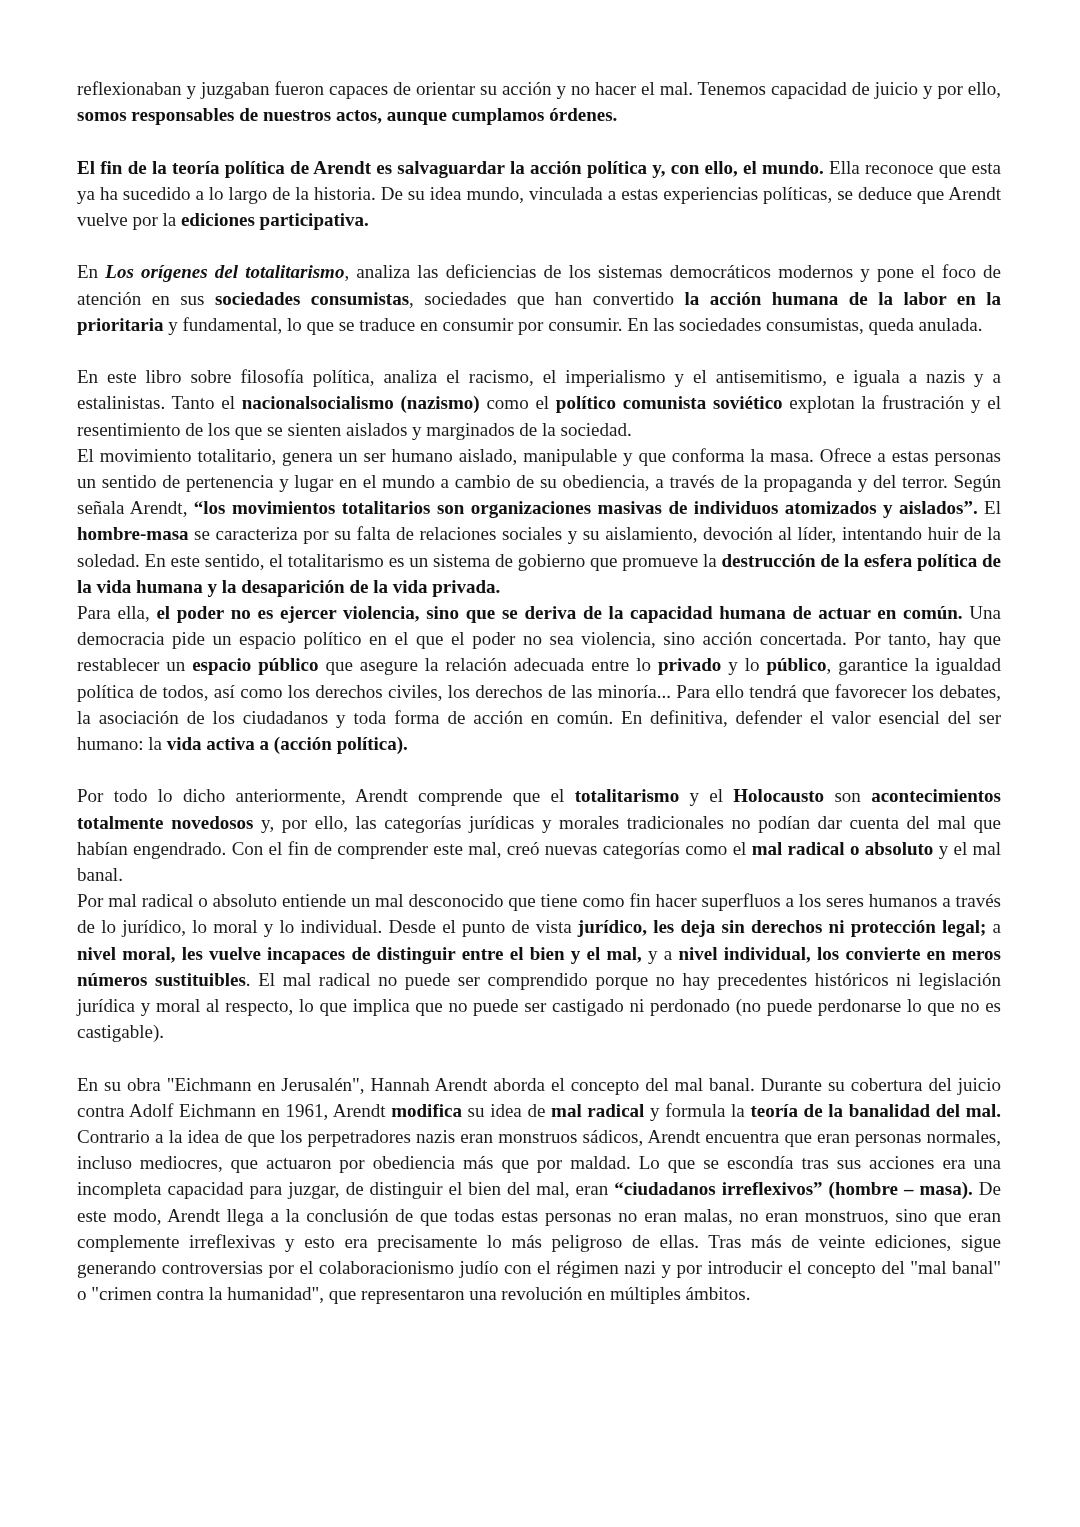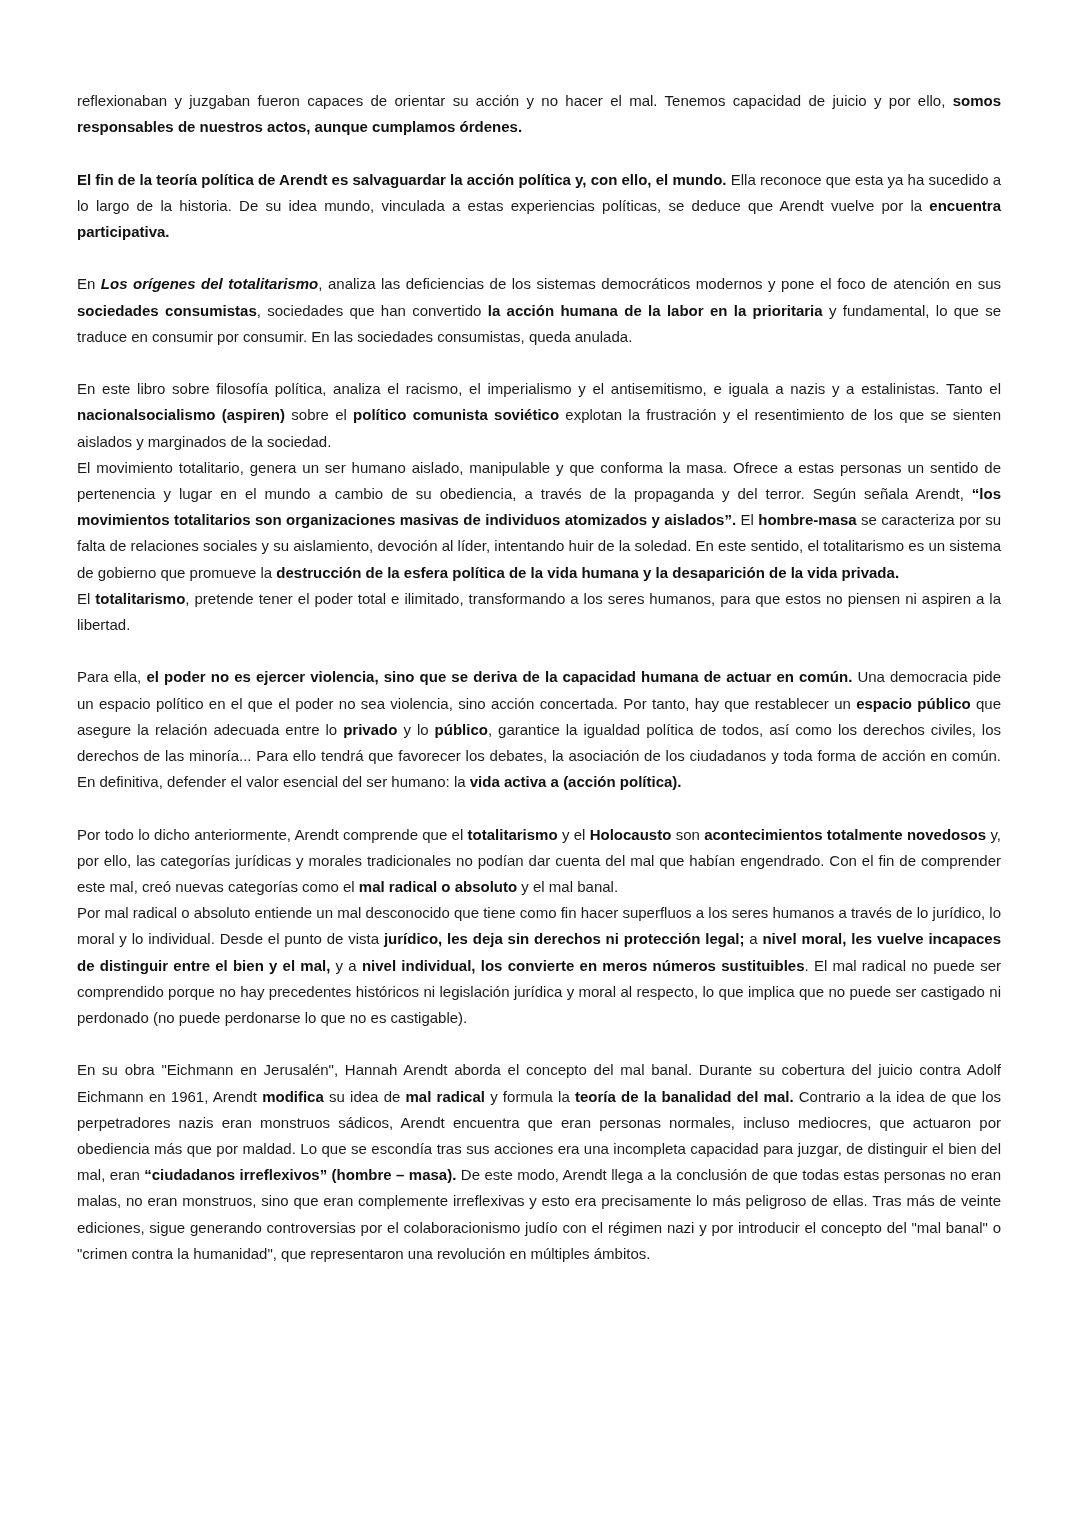--- a/index.html
+++ b/index.html
@@ -1,39 +1,38 @@
 <!DOCTYPE html>
 <html><head>
 <meta charset="utf-8">
 <style>
   html, body { margin: 0; padding: 0; background: #ffffff; }
   body { width: 1080px; height: 1527px; overflow: hidden; position: relative; }
   .page {
     position: absolute;
     left: 77px;
-    top: 88px;
+    top: 76px;
     width: 924px;
-    font-family: Liberation Sans, sans-serif;
-    font-size: 15px;
+    font-family: Liberation Serif, serif;
+    font-size: 19px;
     line-height: 26.2px;
     color: #1a1a1a;
     text-align: justify;
   }
   .para { margin: 0 0 26.2px 0; }
   .para.tight { margin-bottom: 0; }
   b { font-weight: bold; color: #111; }
   i { font-style: italic; }
 </style>
 </head>
 <body>
 
 <div class="page" id="doc">
     <p class="para"><span>reflexionaban y juzgaban fueron capaces de orientar su acción y no hacer el mal. Tenemos capacidad de juicio y por ello, </span><b>somos responsables de nuestros actos, aunque cumplamos órdenes.</b></p>
-    <p class="para"><b>El fin de la teoría política de Arendt es salvaguardar la acción política y, con ello, el mundo.</b><span> Ella reconoce que esta ya ha sucedido a lo largo de la historia. De su idea mundo, vinculada a estas experiencias políticas, se deduce que Arendt vuelve por la </span><b>encuentra participativa.</b></p>
+    <p class="para"><b>El fin de la teoría política de Arendt es salvaguardar la acción política y, con ello, el mundo.</b><span> Ella reconoce que esta ya ha sucedido a lo largo de la historia. De su idea mundo, vinculada a estas experiencias políticas, se deduce que Arendt vuelve por la </span><b>ediciones participativa.</b></p>
     <p class="para"><span>En </span><b><i>Los orígenes del totalitarismo</i></b><span>, analiza las deficiencias de los sistemas democráticos modernos y pone el foco de atención en sus </span><b>sociedades consumistas</b><span>, sociedades que han convertido </span><b>la acción humana de la labor en la prioritaria</b><span> y fundamental, lo que se traduce en consumir por consumir. En las sociedades consumistas, queda anulada.</span></p>
-    <p class="para tight"><span>En este libro sobre filosofía política, analiza el racismo, el imperialismo y el antisemitismo, e iguala a nazis y a estalinistas. Tanto el </span><b>nacionalsocialismo (aspiren)</b><span> sobre el </span><b>político comunista soviético</b><span> explotan la frustración y el resentimiento de los que se sienten aislados y marginados de la sociedad.</span></p>
+    <p class="para tight"><span>En este libro sobre filosofía política, analiza el racismo, el imperialismo y el antisemitismo, e iguala a nazis y a estalinistas. Tanto el </span><b>nacionalsocialismo (nazismo)</b><span> como el </span><b>político comunista soviético</b><span> explotan la frustración y el resentimiento de los que se sienten aislados y marginados de la sociedad.</span></p>
     <p class="para tight"><span>El movimiento totalitario, genera un ser humano aislado, manipulable y que conforma la masa. Ofrece a estas personas un sentido de pertenencia y lugar en el mundo a cambio de su obediencia, a través de la propaganda y del terror.  Según señala Arendt, </span><b>“los movimientos totalitarios son organizaciones masivas de individuos atomizados y aislados”.</b><span> El </span><b>hombre-masa</b><span> se caracteriza por su falta de relaciones sociales y su aislamiento, devoción al líder, intentando huir de la soledad. En este sentido, el totalitarismo es un sistema de gobierno que promueve la </span><b>destrucción de la esfera política de la vida humana y la desaparición de la vida privada.</b></p>
-    <p class="para"><span>El </span><b>totalitarismo</b><span>, pretende tener el poder total e ilimitado, transformando a los seres humanos, para que estos no piensen ni aspiren a la libertad.</span></p>
     <p class="para"><span>Para ella,  </span><b>el poder no es ejercer violencia, sino que se deriva de la capacidad humana de actuar en común.</b><span> Una democracia pide un espacio político en el que el poder no sea violencia, sino acción concertada. Por tanto, hay que restablecer un </span><b>espacio público</b><span> que asegure la relación adecuada entre lo </span><b>privado</b><span> y lo </span><b>público</b><span>, garantice la igualdad política de todos, así como los derechos civiles, los derechos de las minoría... Para ello tendrá que favorecer los debates, la asociación de los ciudadanos y toda forma de acción en común. En definitiva, defender el valor esencial del ser humano: la </span><b>vida activa a (acción política).</b></p>
     <p class="para tight"><span>Por todo lo dicho anteriormente, Arendt comprende que el </span><b>totalitarismo</b><span> y el </span><b>Holocausto</b><span> son </span><b>acontecimientos totalmente novedosos</b><span> y, por ello, las categorías jurídicas y morales tradicionales no podían dar cuenta del mal que habían engendrado. Con el fin de comprender este mal, creó nuevas categorías como el </span><b>mal radical o absoluto</b><span> y el mal banal.</span></p>
     <p class="para"><span>Por mal radical o absoluto entiende un mal desconocido que tiene como fin hacer superfluos a los seres humanos a través de lo jurídico, lo moral y lo individual. Desde el punto de vista </span><b>jurídico, les deja sin derechos ni protección legal;</b><span> a </span><b>nivel moral, les vuelve incapaces de distinguir entre el bien y el mal,</b><span> y a </span><b>nivel individual, los convierte en meros números sustituibles</b><span>. El mal radical no puede ser comprendido porque no hay precedentes históricos ni legislación jurídica y moral al respecto, lo que implica que no puede ser castigado ni perdonado (no puede perdonarse lo que no es castigable).</span></p>
     <p class="para"><span>En su obra "Eichmann en Jerusalén", Hannah Arendt aborda el concepto del mal banal. Durante su cobertura del juicio contra Adolf Eichmann en 1961, Arendt </span><b>modifica</b><span> su idea de </span><b>mal radical</b><span> y formula la </span><b>teoría de la banalidad del mal.</b><span> Contrario a la idea de que los perpetradores nazis eran monstruos sádicos, Arendt encuentra que eran personas normales, incluso mediocres, que actuaron por obediencia más que por maldad. Lo que se escondía tras sus acciones era una incompleta capacidad para juzgar, de distinguir el bien del mal, eran </span><b>“ciudadanos irreflexivos” (hombre – masa).</b><span> De este modo, Arendt llega a la conclusión de que todas estas personas no eran malas, no eran monstruos, sino que eran complemente irreflexivas y esto era precisamente lo más peligroso de ellas. Tras más de veinte ediciones, sigue generando controversias por el colaboracionismo judío con el régimen nazi y por introducir el concepto del "mal banal" o "crimen contra la humanidad", que representaron una revolución en múltiples ámbitos.</span></p>
   </div>
 
 </body></html>

